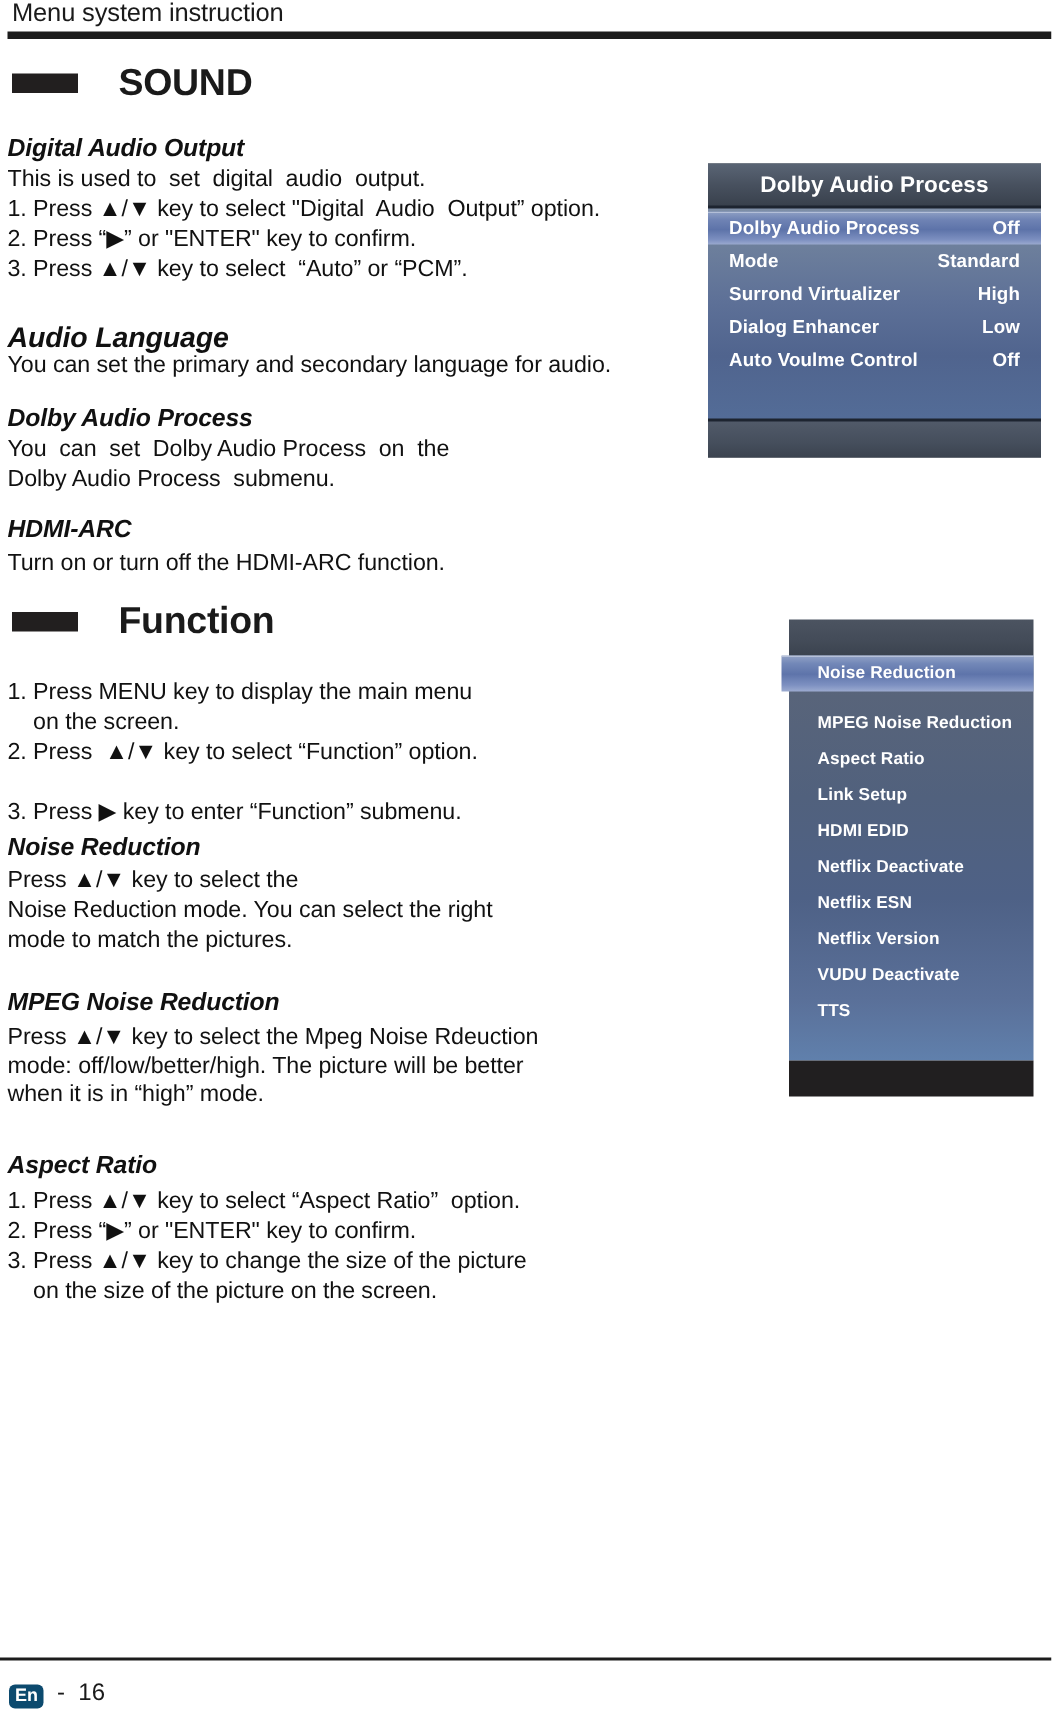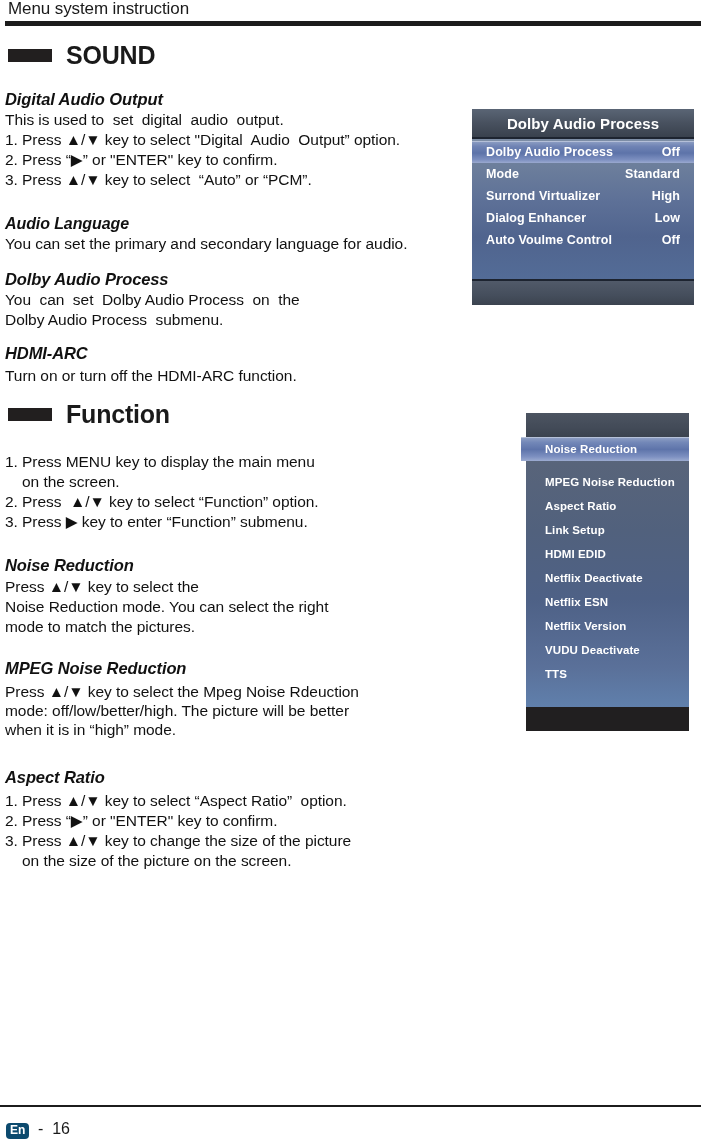--- a/index.html
+++ b/index.html
@@ -39,20 +39,21 @@
     width: 696px;
     height: 5px;
     background: #1c1c1c;
   }
 
   
   .section-head {
     position: absolute;
     display: flex;
     align-items: center;
+    gap: 13px;
   }
   .section-bullet {
     width: 44px;
     height: 13px;
     background: #221f1f;
     display: inline-block;
   }
   .section-title {
     font-size: 25px;
     font-weight: bold;
@@ -66,21 +67,21 @@
   .sub-head {
     position: absolute;
     font-size: 16.5px;
     font-weight: bold;
     font-style: italic;
     color: #111;
     white-space: nowrap;
     letter-spacing: -0.1px;
   }
   .sub-head.small {
-    font-size: 16px;
+    font-size: 19px;
   }
   .para {
     position: absolute;
     font-size: 15.5px;
     line-height: 20.3px;
     color: #111;
     white-space: pre;
     letter-spacing: -0.05px;
   }
 
@@ -258,21 +259,21 @@
 <div class="para" style="left:5px; top:366px;">Turn on or turn off the HDMI-ARC function.</div>
 
 <div class="section-head" style="left:8px; top:400px;">
   <span class="section-bullet"></span>
   <span class="section-title">Function</span>
 </div>
 
 <div class="para" style="left:5px; top:452px;">1. Press MENU key to display the main menu</div>
 <div class="para" style="left:5px; top:472px;">    on the screen.</div>
 <div class="para" style="left:5px; top:492px;">2. Press  ▲/▼ key to select “Function” option.</div>
-<div class="para" style="left:5px; top:512px;">3. Press ▶ key to enter “Function” submenu.</div>
+<div class="para" style="left:5px; top:532px;">3. Press ▶ key to enter “Function” submenu.</div>
 
 <div class="sub-head" style="left:5px; top:556px;">Noise Reduction</div>
 <div class="para" style="left:5px; top:577px;">Press ▲/▼ key to select the</div>
 <div class="para" style="left:5px; top:597px;">Noise Reduction mode. You can select the right</div>
 <div class="para" style="left:5px; top:617px;">mode to match the pictures.</div>
 
 <div class="sub-head" style="left:5px; top:659px;">MPEG Noise Reduction</div>
 <div class="para" style="left:5px; top:682px;">Press ▲/▼ key to select the Mpeg Noise Rdeuction</div>
 <div class="para" style="left:5px; top:701px;">mode: off/low/better/high. The picture will be better</div>
 <div class="para" style="left:5px; top:720px;">when it is in “high” mode.</div>

